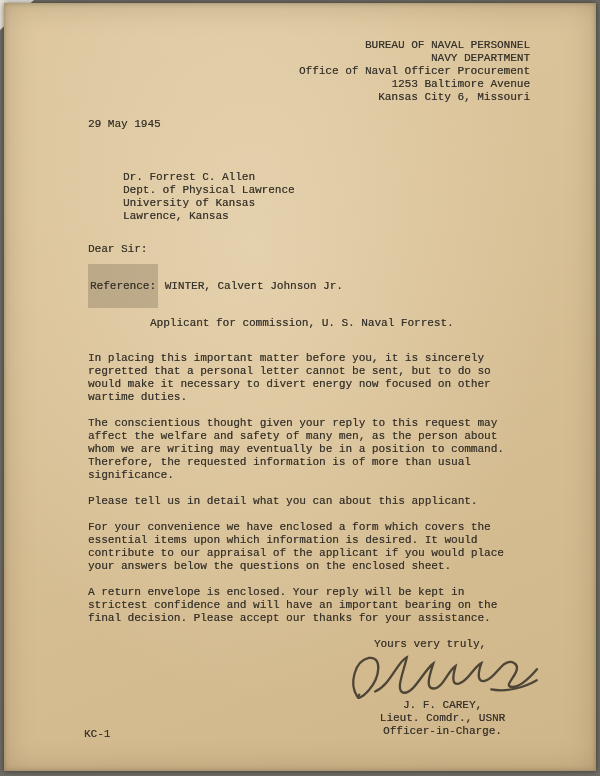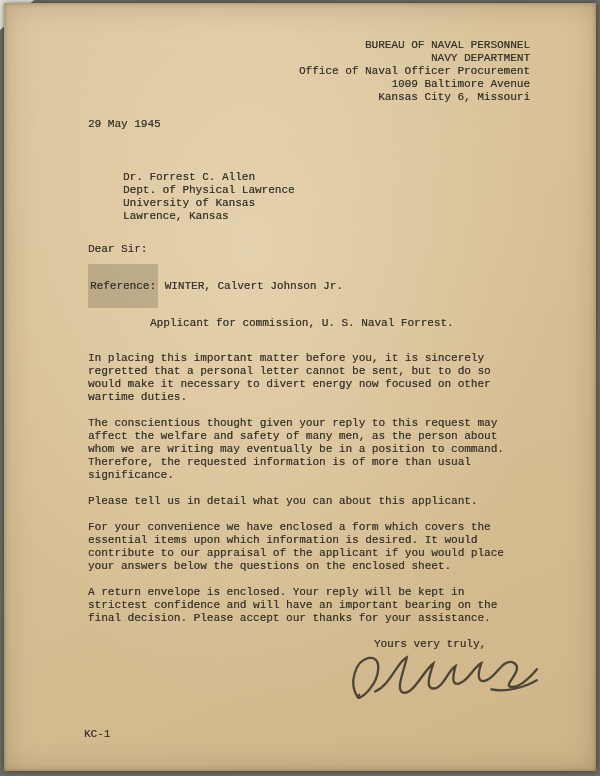--- a/index.html
+++ b/index.html
@@ -89,21 +89,21 @@
 
 <div class="scan-frame">
   <div class="corner-light"></div>
   <div class="paper">
     <div class="content">
 
       <div class="letterhead">
         <div>BUREAU OF NAVAL PERSONNEL</div>
         <div>NAVY DEPARTMENT</div>
         <div>Office of Naval Officer Procurement</div>
-        <div>1009 Baltimore Avenue</div>
+        <div>1253 Baltimore Avenue</div>
         <div>Kansas City 6, Missouri</div>
       </div>
 
       <div class="date-line">29 May 1945</div>
 
       <div class="recipient">
         <div>Dr. Forrest C. Allen</div>
         <div>Dept. of Physical Lawrence</div>
         <div>University of Kansas</div>
         <div>Lawrence, Kansas</div>
@@ -132,19 +132,24 @@
         <div class="signature-wrap">
           <svg width="200" height="56" viewBox="0 0 200 56">
             <g fill="none" stroke="#3b352b" stroke-width="2.3" stroke-linecap="round" opacity="0.88">
               <path d="M16,46 C8,32 16,10 30,8 C44,7 40,28 28,40 C21,47 13,50 18,44"></path>
               <path d="M34,42 C50,36 58,14 68,10 C64,24 54,42 62,45 C72,48 84,24 94,18 C90,28 84,42 92,43 C102,44 108,26 116,22 C113,31 110,41 118,40 C128,38 134,24 142,21 C138,30 136,40 144,39 C152,38 158,28 164,24 C172,19 180,24 176,32 C172,40 163,46 171,47 C179,48 190,38 197,31"></path>
               <path d="M150,48 C166,52 184,48 196,42"></path>
             </g>
           </svg>
         </div>
 
+        <div class="signer-block">
+          <div>J. F. CAREY,</div>
+          <div>Lieut. Comdr., USNR</div>
+          <div>Officer-in-Charge.</div>
+        </div>
       </div>
 
       <div class="footer-code">KC-1</div>
 
     </div>
   </div>
 </div>
 
 </body></html>

